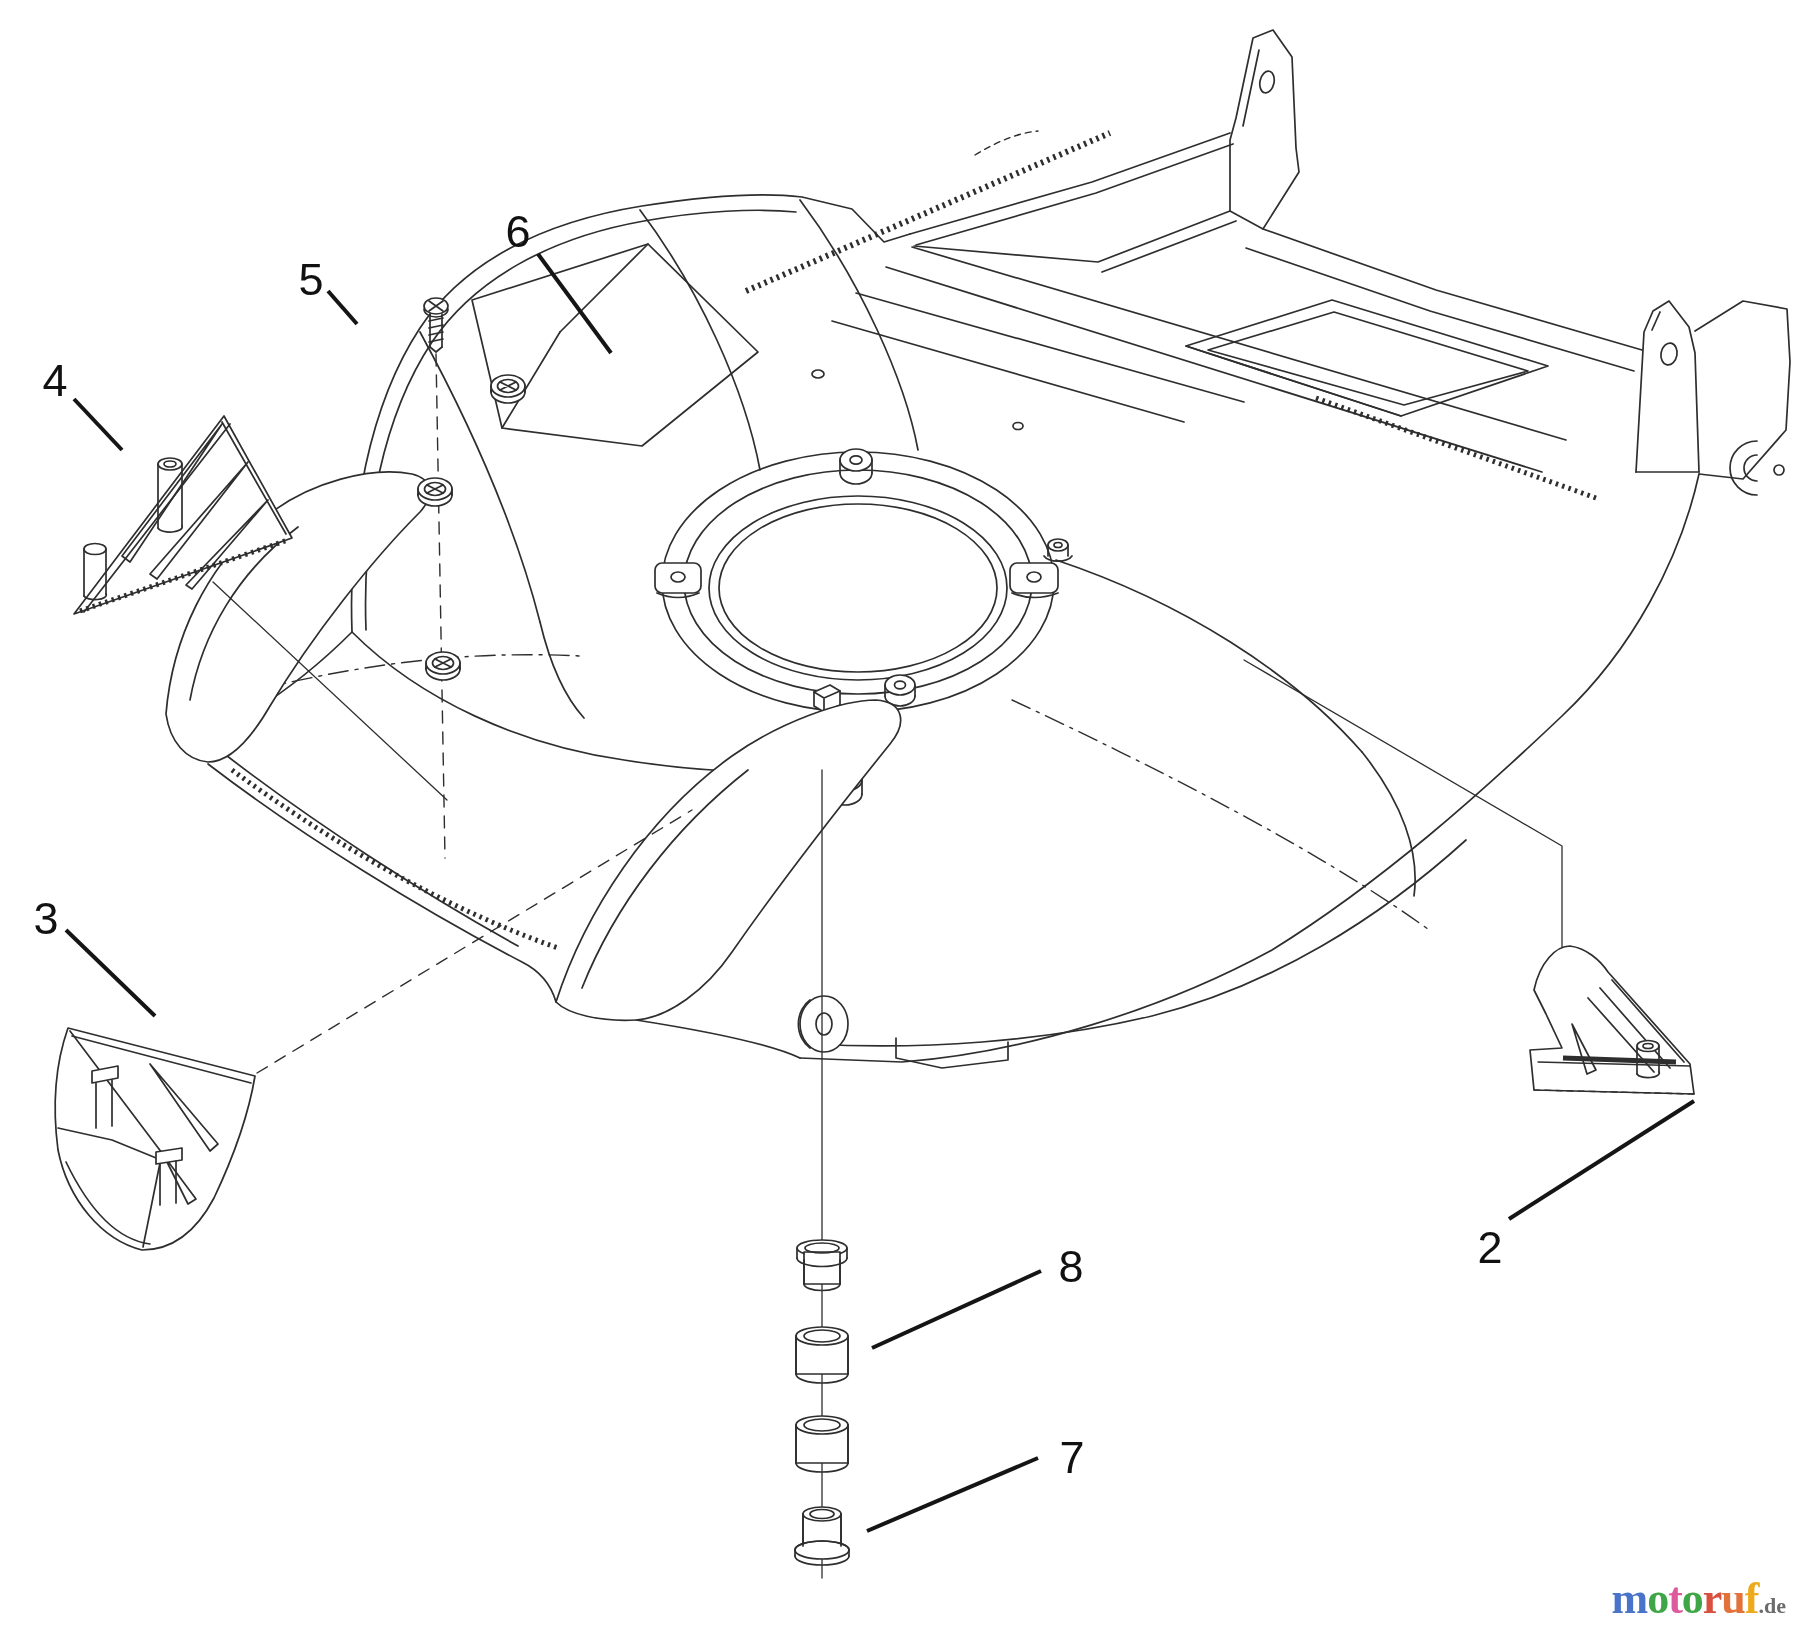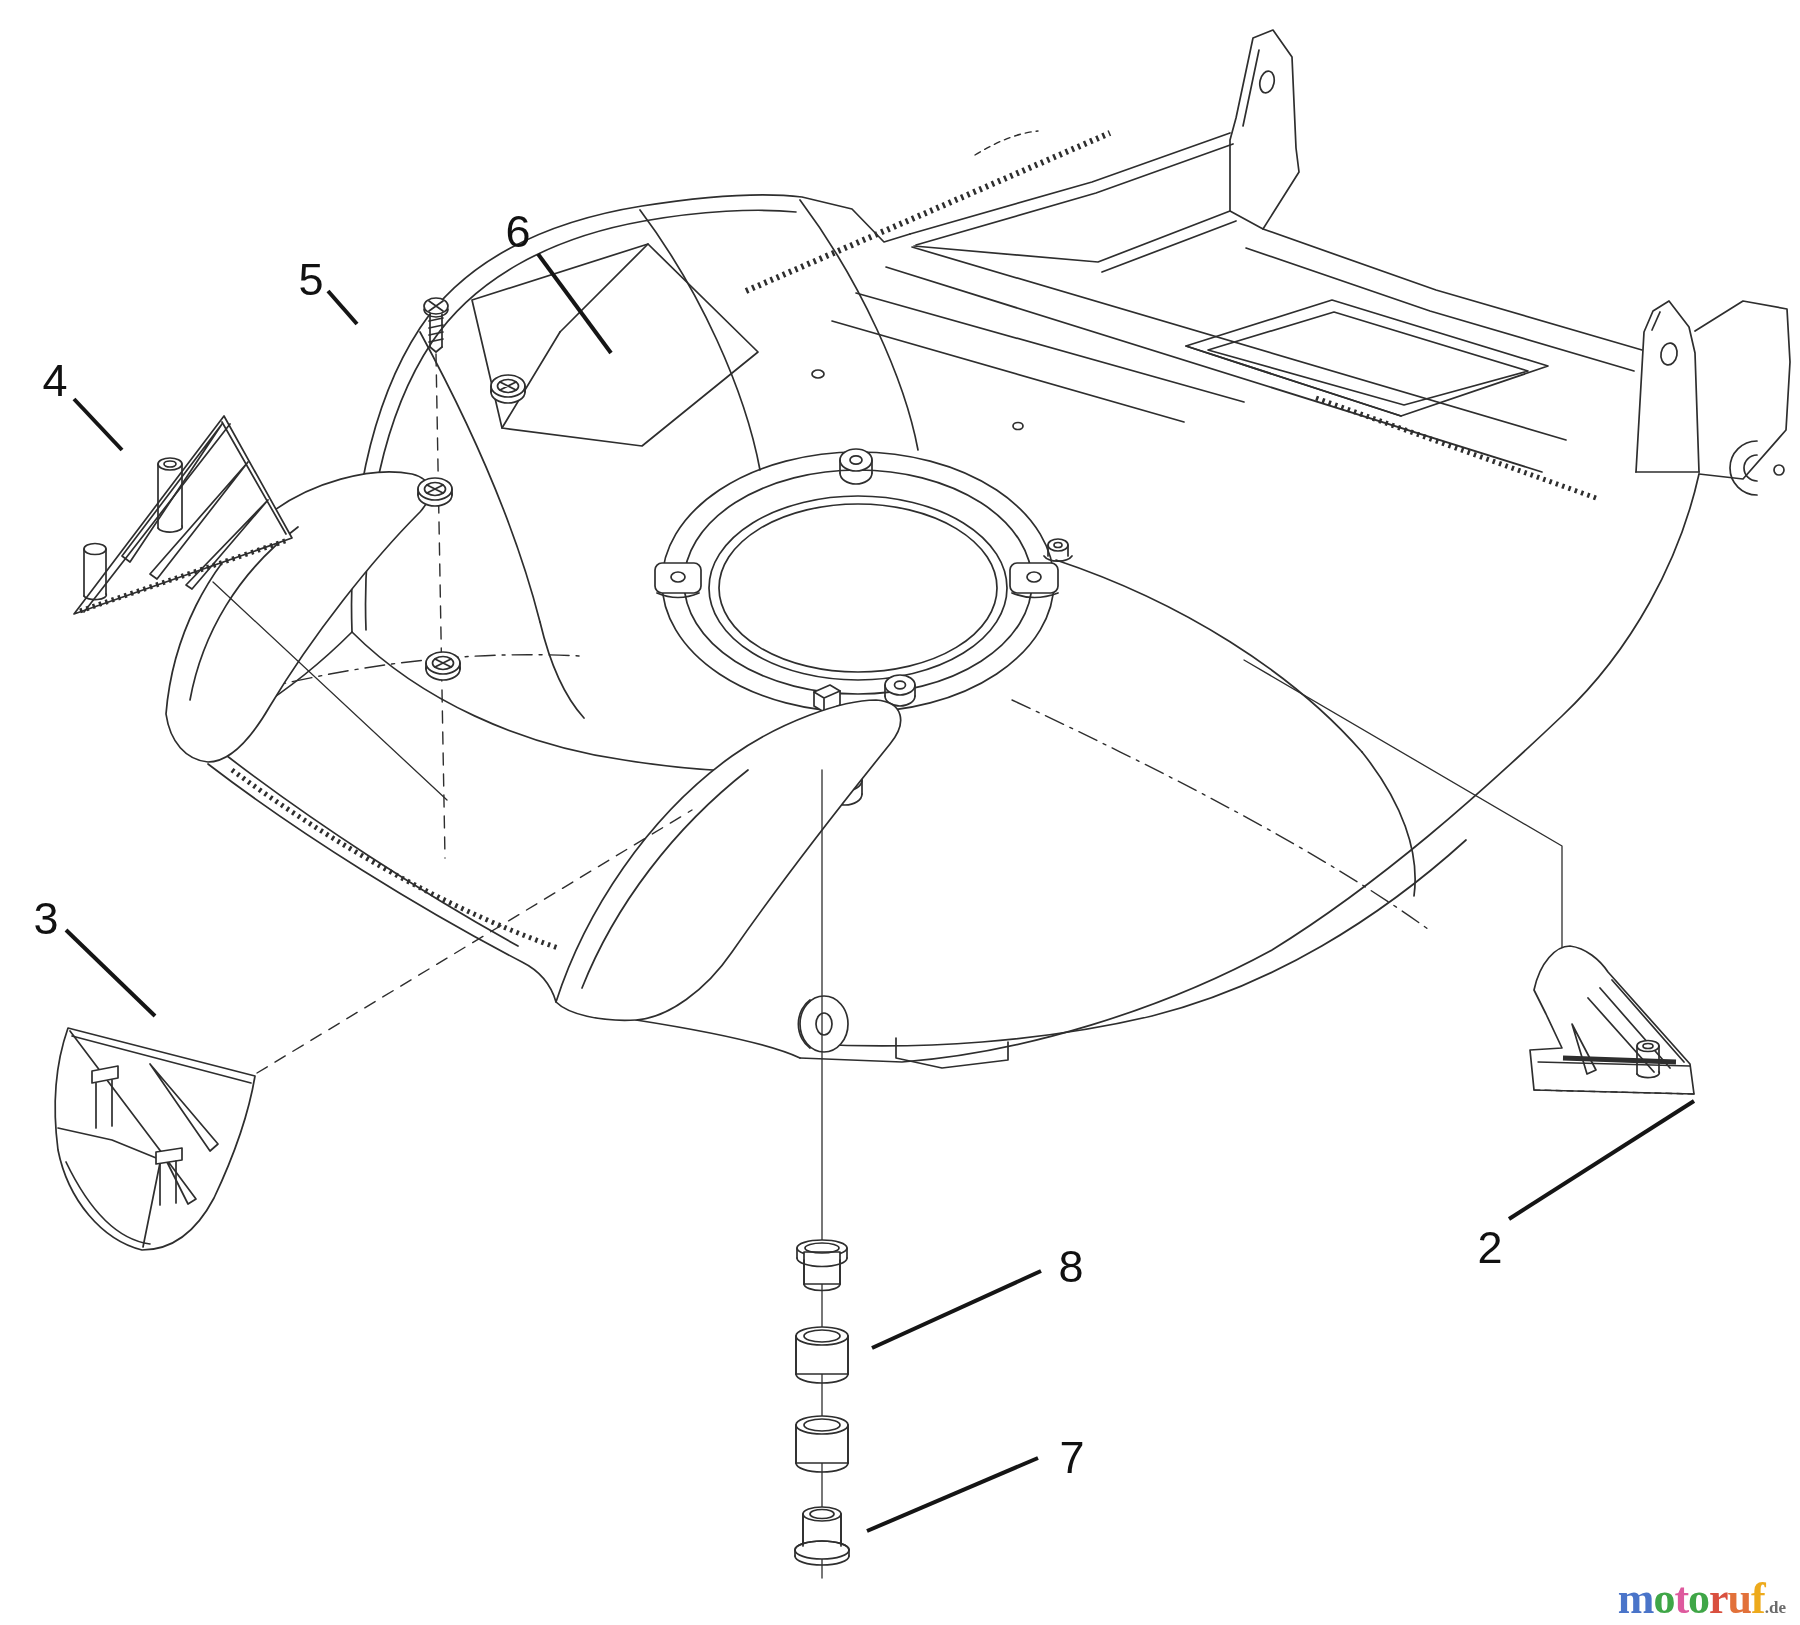--- a/index.html
+++ b/index.html
@@ -14,21 +14,21 @@
   .thick{stroke-width:5 !important;stroke-linecap:butt !important;}
   .serr{stroke-width:6 !important;stroke-dasharray:2.5 4.2;stroke-linecap:butt !important;}
   .serr2{stroke-width:5 !important;stroke-dasharray:2.5 4.2;stroke-linecap:butt !important;}
   .dash{stroke-width:1.4 !important;stroke-dasharray:12 9;}
   .dash2{stroke-width:1.4 !important;stroke-dasharray:6 5;}
   .dashdot{stroke-width:1.4 !important;stroke-dasharray:20 7 3 7;}
   .leader{stroke:#151515;stroke-width:4;stroke-linecap:butt;}
   .callout{font-family:"Liberation Sans",sans-serif;font-size:45px;fill:#111;text-anchor:middle;}
   .logo{position:absolute;right:14px;bottom:4px;font-family:"Liberation Serif",serif;
         font-weight:bold;font-size:44px;letter-spacing:-1px;line-height:1;user-select:none;}
-  .logo .suffix{font-size:17px;font-weight:bold;letter-spacing:0;}
+  .logo .suffix{font-size:22px;font-weight:bold;letter-spacing:0;}
 </style>
 </head>
 <body>
 
 <div class="canvas">
 <svg id="diagram" viewBox="0 0 1800 1625">
 
   <g class="ln">
 
     <path d="M 352,632 C 348,516 370,404 420,328 C 464,262 542,222 642,206 C 706,196 762,192 802,197 L 852,209 L 884,242 L 910,234"></path>

